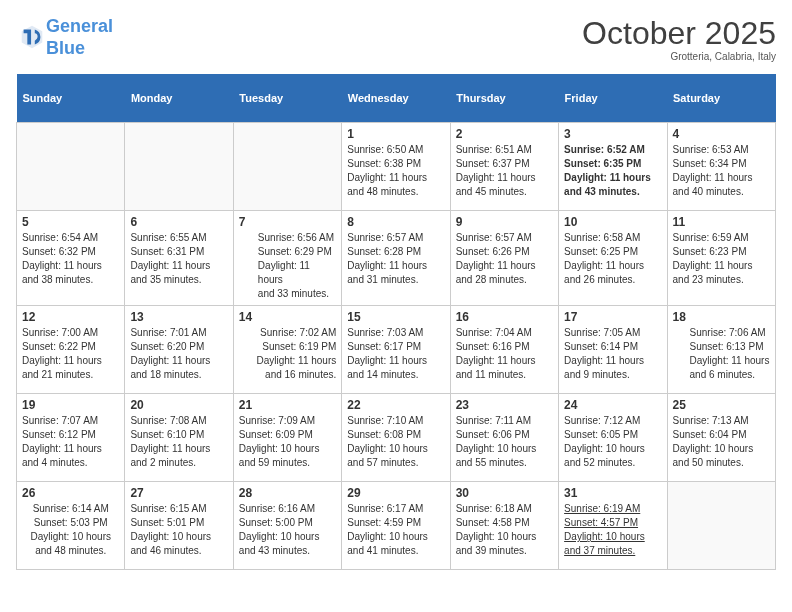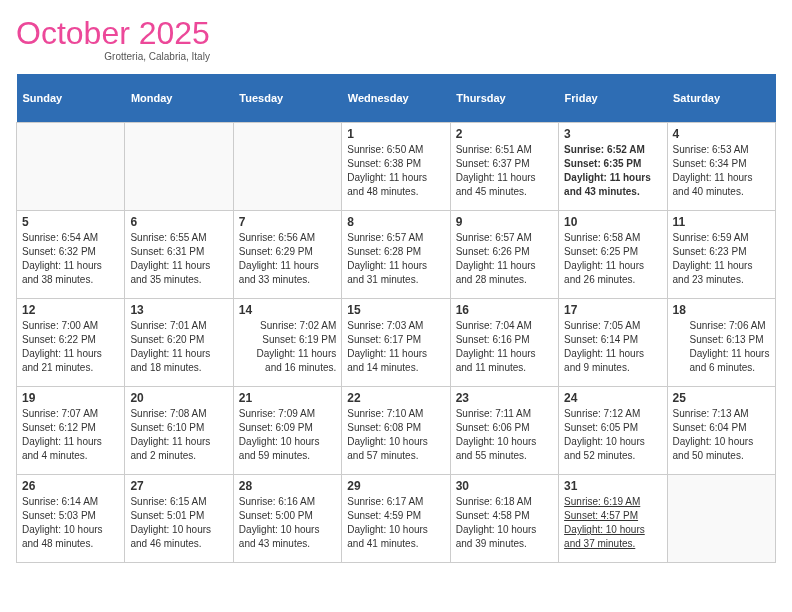--- a/index.html
+++ b/index.html
@@ -33,21 +33,21 @@
       width: 28px;
       height: 28px;
       margin-left: 2px;
     }
     .title-block {
       text-align: right;
     }
     .month-title {
       font-size: 32px;
       font-weight: normal;
-      color: #ec4899;
+      color: #404040;
       line-height: 1.1;
     }
     .location-title {
       font-size: 10px;
       color: #555;
     }
     table {
       width: 100%;
       border-collapse: collapse;
       font-size: 10px;
@@ -80,20 +80,35 @@
     .day-info {
       font-size: 10px;
       color: #333;
       line-height: 1.4;
     }
   </style>
 </head>
 <body>
 
 <div class="header">
+  <div class="logo">
+    <div>
+      <svg class="logo-icon" viewBox="0 0 30 30">
+        <polygon points="15,4 26,10 26,22 15,28 4,22 4,10" fill="#2e6db4" opacity="0.15"></polygon>
+        <path d="M18 8 Q24 10 24 16 Q24 22 18 24 L18 20 Q21 18 21 16 Q21 12 18 12 Z" fill="#2e6db4"></path>
+        <path d="M6 8 L14 8 L14 24 L10 24 L10 12 L6 12 Z" fill="#2e6db4"></path>
+      </svg>
+    </div>
+    <div>
+      <div class="logo-text">
+        <span>General</span><br>
+        <span style="color:#4a90d9">Blue</span>
+      </div>
+    </div>
+  </div>
   <div class="title-block">
     <div class="month-title">October 2025</div>
     <div class="location-title">Grotteria, Calabria, Italy</div>
   </div>
 </div>
 
 <table>
   <thead>
     <tr>
     <th>Sunday</th>
@@ -149,21 +164,21 @@
         </td>
         <td>
           <div class="day-num">6</div>
           <div class="day-info" style="white-space: pre-line;">Sunrise: 6:55 AM
 Sunset: 6:31 PM
 Daylight: 11 hours
 and 35 minutes.</div>
         </td>
         <td>
           <div class="day-num">7</div>
-          <div class="day-info" style="white-space: pre-line;">Sunrise: 6:56 AM
+          <div class="day-info" style="white-space: pre-line; margin-left: 19px;">Sunrise: 6:56 AM
 Sunset: 6:29 PM
 Daylight: 11 hours
 and 33 minutes.</div>
         </td>
         <td>
           <div class="day-num">8</div>
           <div class="day-info" style="white-space: pre-line;">Sunrise: 6:57 AM
 Sunset: 6:28 PM
 Daylight: 11 hours
 and 31 minutes.</div>
@@ -288,21 +303,21 @@
           <div class="day-num">25</div>
           <div class="day-info" style="white-space: pre-line;">Sunrise: 7:13 AM
 Sunset: 6:04 PM
 Daylight: 10 hours
 and 50 minutes.</div>
         </td>
       </tr>
       <tr>
         <td>
           <div class="day-num">26</div>
-          <div class="day-info" style="white-space: pre-line;">Sunrise: 6:14 AM
+          <div class="day-info" style="white-space: pre-line; text-align: center;">Sunrise: 6:14 AM
 Sunset: 5:03 PM
 Daylight: 10 hours
 and 48 minutes.</div>
         </td>
         <td>
           <div class="day-num">27</div>
           <div class="day-info" style="white-space: pre-line;">Sunrise: 6:15 AM
 Sunset: 5:01 PM
 Daylight: 10 hours
 and 46 minutes.</div>

